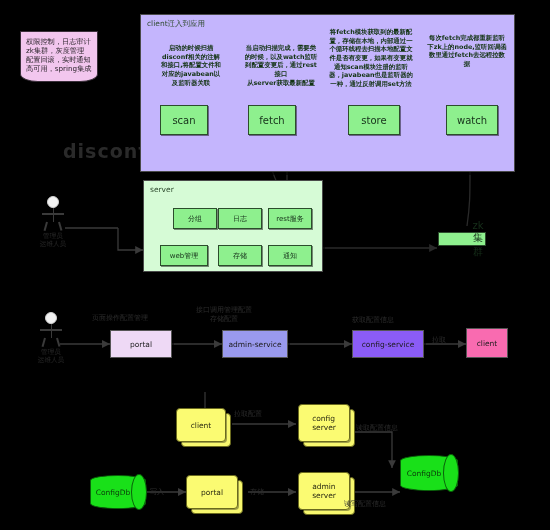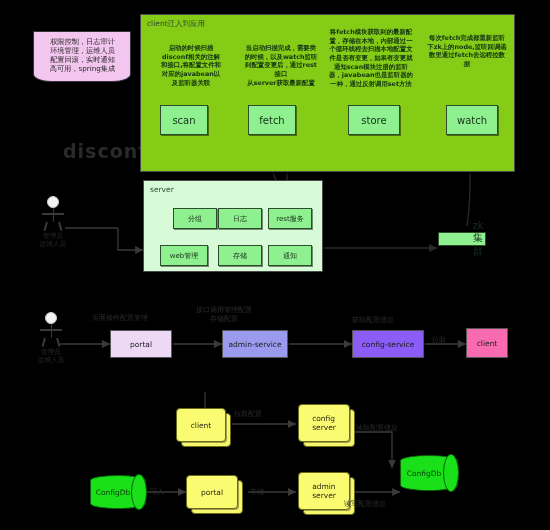--- a/index.html
+++ b/index.html
@@ -27,21 +27,21 @@
     font-size: 7.2px;
     color: #241f24;
     border-bottom-left-radius: 18px 8px;
     border-bottom-right-radius: 18px 8px;
   }
   .note div { white-space: nowrap; }
 
   
   .panel {
     position: absolute;
-    background: #84cc16;
+    background: #c4b5fd;
     border: 1px solid #4a4a4a;
     box-shadow: 3px 3px 0 rgba(0,0,0,.6);
   }
   .panel-title {
     position: absolute;
     top: 4px; left: 6px;
     font-size: 7.5px;
     color: #2e4a2e;
   }
 
@@ -221,23 +221,23 @@
     <line x1="424" y1="344" x2="466" y2="344" stroke="#3a3a3a" stroke-width="1.4" marker-end="url(#ahl)"></line>
 
     <line x1="232" y1="424" x2="296" y2="424" stroke="#3a3a3a" stroke-width="1.4" marker-end="url(#ahl)"></line>
     <line x1="145" y1="492" x2="186" y2="492" stroke="#3a3a3a" stroke-width="1.4" marker-end="url(#ahl)"></line>
     <line x1="248" y1="492" x2="296" y2="492" stroke="#3a3a3a" stroke-width="1.4" marker-end="url(#ahl)"></line>
     <path d="M352,432 L392,432 L392,468" fill="none" stroke="#3a3a3a" stroke-width="1.3" marker-end="url(#ahl)"></path>
     <path d="M352,492 L400,492" fill="none" stroke="#3a3a3a" stroke-width="1.3" marker-end="url(#ahl)"></path>
     <path d="M205,408 L205,392" fill="none" stroke="#3a3a3a" stroke-width="1.2"></path>
   </svg>
 
-  <div class="note" style="left:33px; top:31px; width:98px;text-align:center;">
+  <div class="note" style="left:20px; top:31px; width:78px;">
     <div>权限控制，日志审计</div>
-    <div>环境管理，运维人员</div>
+    <div>zk集群，灰度管理</div>
     <div>配置回滚，实时通知</div>
     <div>高可用，spring集成</div>
   </div>
 
   <div class="watermark" style="left:63px; top:140px; font-size:19px;">disconf</div>
 
   <div class="panel" style="left:140px; top:14px; width:375px; height:158px;">
     <div class="panel-title">client迁入到应用</div>
   </div>
 

